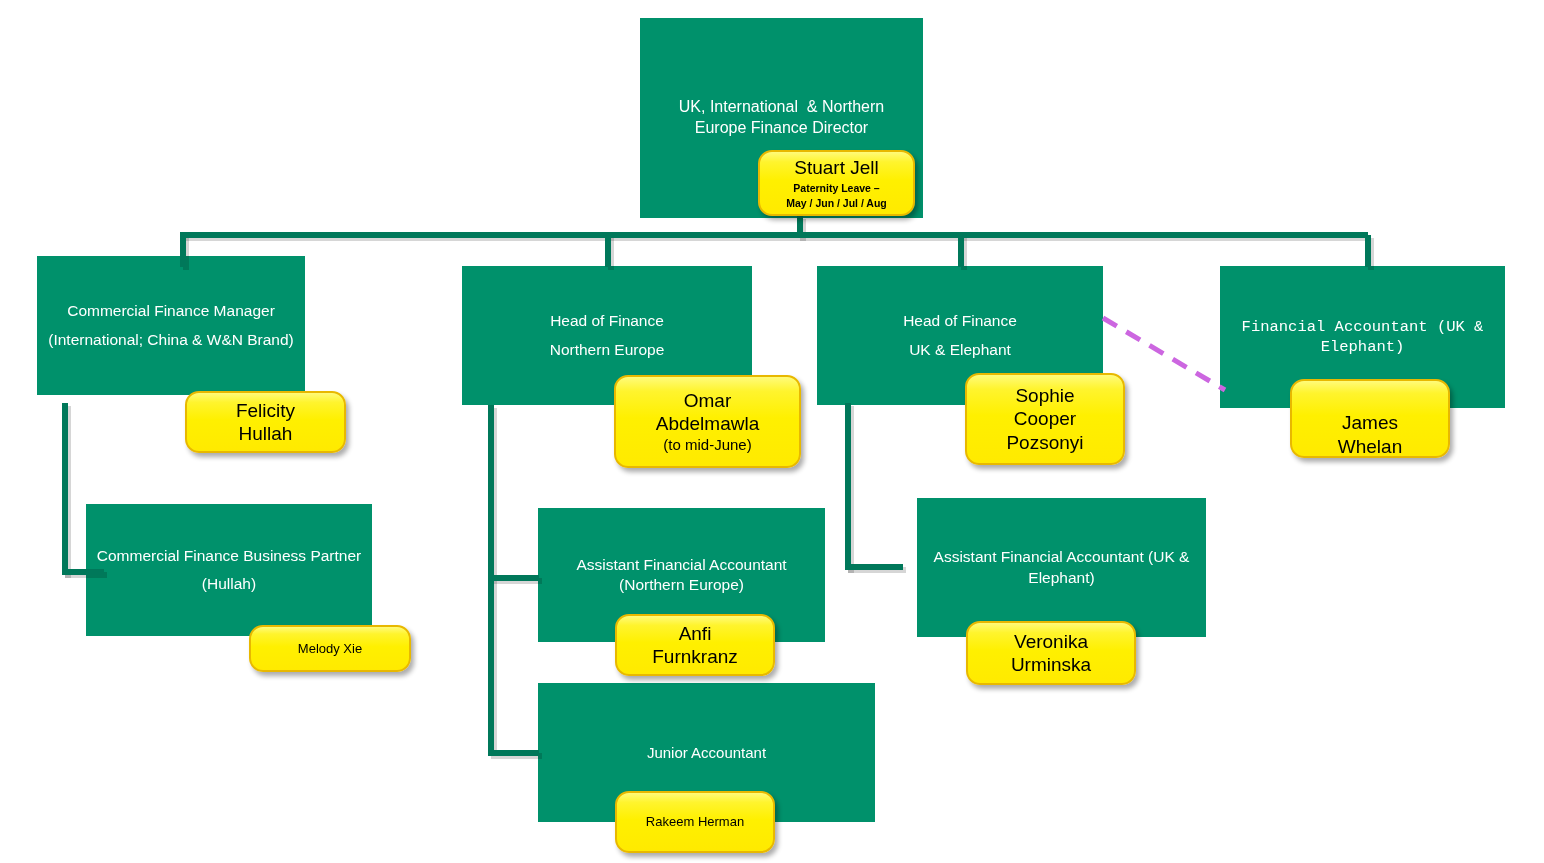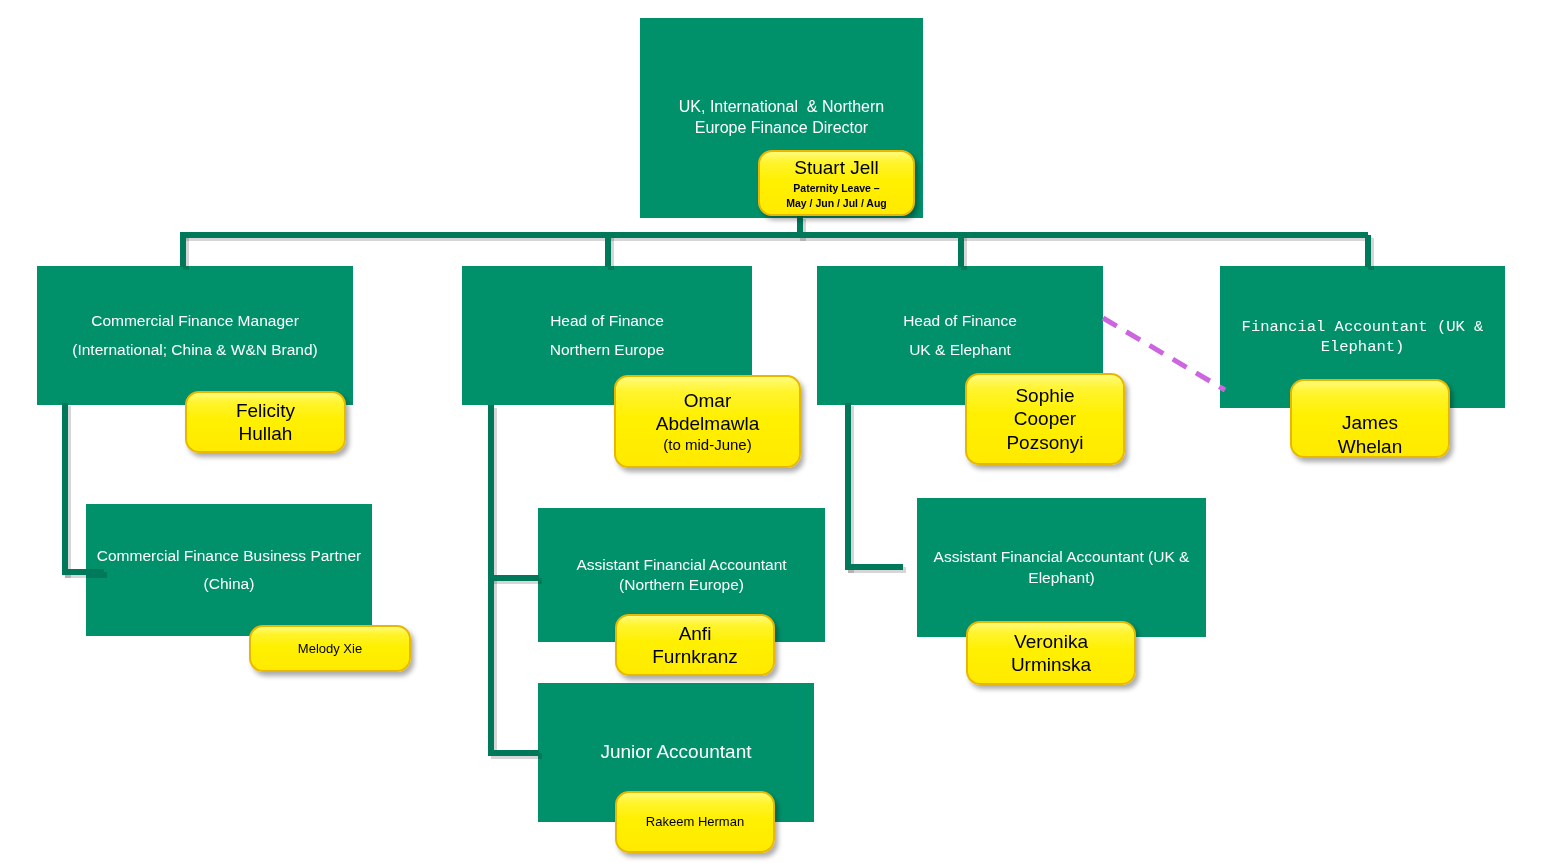--- a/index.html
+++ b/index.html
@@ -125,31 +125,31 @@
 
   <div class="role-box" style="left:640px; top:18px; width:283px; height:200px; font-size:16px;">
     <span class="role-line">UK, International  &amp; Northern</span>
     <span class="role-line">Europe Finance Director</span>
   </div>
   <div class="name-badge" style="left:758px; top:150px; width:157px; height:66px; font-size:19px;">
     <span class="badge-name">Stuart Jell</span>
     <span class="badge-note" style="font-size:10.5px; line-height:1.35; margin-top:2px;">Paternity Leave – May / Jun / Jul / Aug</span>
   </div>
 
-  <div class="role-box" style="left:37px; top:266px; width:316px; height:139px; font-size:15.5px;">
+  <div class="role-box" style="left:37px; top:256px; width:268px; height:139px; font-size:15.5px;">
     <span class="role-line">Commercial Finance Manager</span>
     <span class="role-line gap">(International; China &amp; W&amp;N Brand)</span>
   </div>
   <div class="name-badge" style="left:185px; top:391px; width:161px; height:62px; font-size:19px;">
     <span class="badge-name">Felicity Hullah</span>
   </div>
 
   <div class="role-box" style="left:86px; top:504px; width:286px; height:132px; font-size:15.5px;">
     <span class="role-line">Commercial Finance Business Partner</span>
-    <span class="role-line gap">(China)</span>
+    <span class="role-line gap">(Hullah)</span>
   </div>
   <div class="name-badge" style="left:249px; top:625px; width:162px; height:47px; font-size:13px;">
     <span class="badge-name">Melody Xie</span>
   </div>
 
   <div class="role-box" style="left:462px; top:266px; width:290px; height:139px; font-size:15.5px;">
     <span class="role-line">Head of Finance</span>
     <span class="role-line gap">Northern Europe</span>
   </div>
   <div class="name-badge" style="left:614px; top:375px; width:187px; height:93px; font-size:19px;">
@@ -157,21 +157,21 @@
     <span class="badge-note" style="font-size:15px; font-weight:normal; margin-top:1px;">(to mid-June)</span>
   </div>
 
   <div class="role-box" style="left:538px; top:508px; width:287px; height:134px; font-size:15.5px;">
     <span class="role-line">Assistant Financial Accountant (Northern Europe)</span>
   </div>
   <div class="name-badge" style="left:615px; top:614px; width:160px; height:62px; font-size:19px;">
     <span class="badge-name" style="white-space:normal;">Anfi Furnkranz</span>
   </div>
 
-  <div class="role-box" style="left:538px; top:683px; width:276px; height:139px; font-size:19px;">
+  <div class="role-box" style="left:538px; top:683px; width:337px; height:139px; font-size:15px;">
     <span class="role-line">Junior Accountant</span>
   </div>
   <div class="name-badge" style="left:615px; top:791px; width:160px; height:62px; font-size:13px;">
     <span class="badge-name" style="white-space:normal;">Rakeem Herman</span>
   </div>
 
   <div class="role-box" style="left:817px; top:266px; width:286px; height:139px; font-size:15.5px;">
     <span class="role-line">Head of Finance</span>
     <span class="role-line gap">UK &amp; Elephant</span>
   </div>

